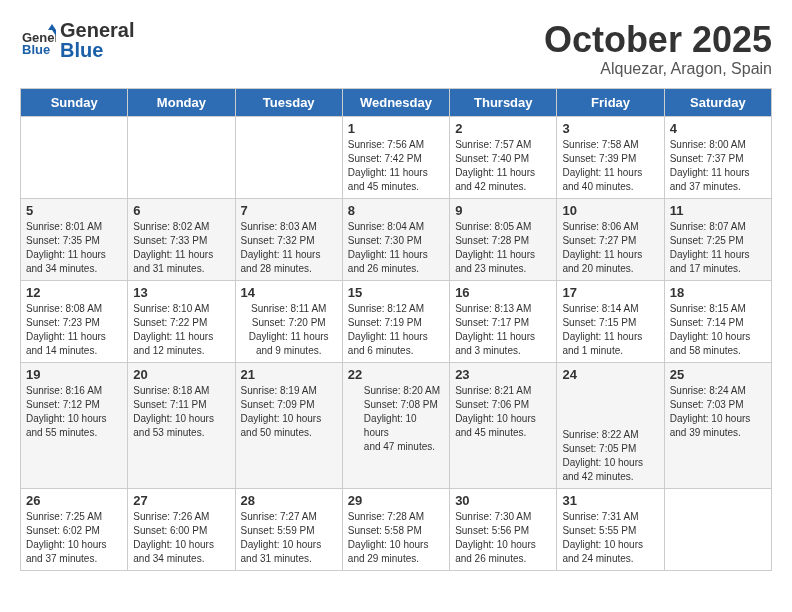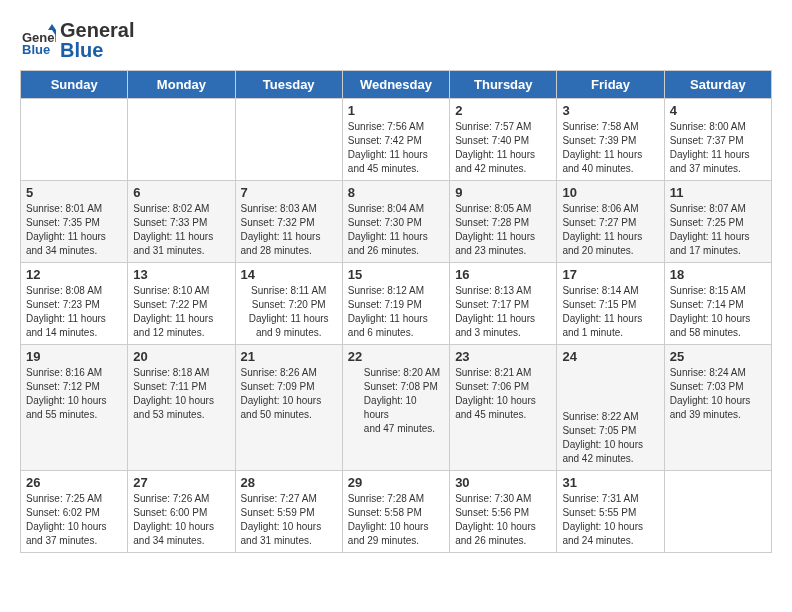--- a/index.html
+++ b/index.html
@@ -94,20 +94,22 @@
       <polygon points="32,8 36,14 36,8" fill="#1a5fa8"></polygon>
     </svg>
     <div>
       <div style="font-size:20px;font-weight:bold;color:#333;line-height:1;">
         <span style="color:#333">General</span>
       </div>
       <div style="font-size:20px;font-weight:bold;color:#1a5fa8;line-height:1;">Blue</div>
     </div>
   </div>
   <div class="title-block">
+    <div class="month-title">October 2025</div>
+    <div class="subtitle">Alquezar, Aragon, Spain</div>
   </div>
 </div>
 
 <table>
   <thead>
     <tr>
     <th>Sunday</th>
         <th>Monday</th>
         <th>Tuesday</th>
         <th>Wednesday</th>
@@ -262,21 +264,21 @@
         </td>
         <td>
           <span class="day-number">20</span>
           <div class="day-info" style="white-space: pre-line;">Sunrise: 8:18 AM
 Sunset: 7:11 PM
 Daylight: 10 hours
 and 53 minutes.</div>
         </td>
         <td>
           <span class="day-number">21</span>
-          <div class="day-info" style="white-space: pre-line;">Sunrise: 8:26 AM
+          <div class="day-info" style="white-space: pre-line;">Sunrise: 8:19 AM
 Sunset: 7:09 PM
 Daylight: 10 hours
 and 50 minutes.</div>
         </td>
         <td>
           <span class="day-number">22</span>
           <div class="day-info" style="white-space: pre-line; margin-left: 16px;">Sunrise: 8:20 AM
 Sunset: 7:08 PM
 Daylight: 10 hours
 and 47 minutes.</div>

